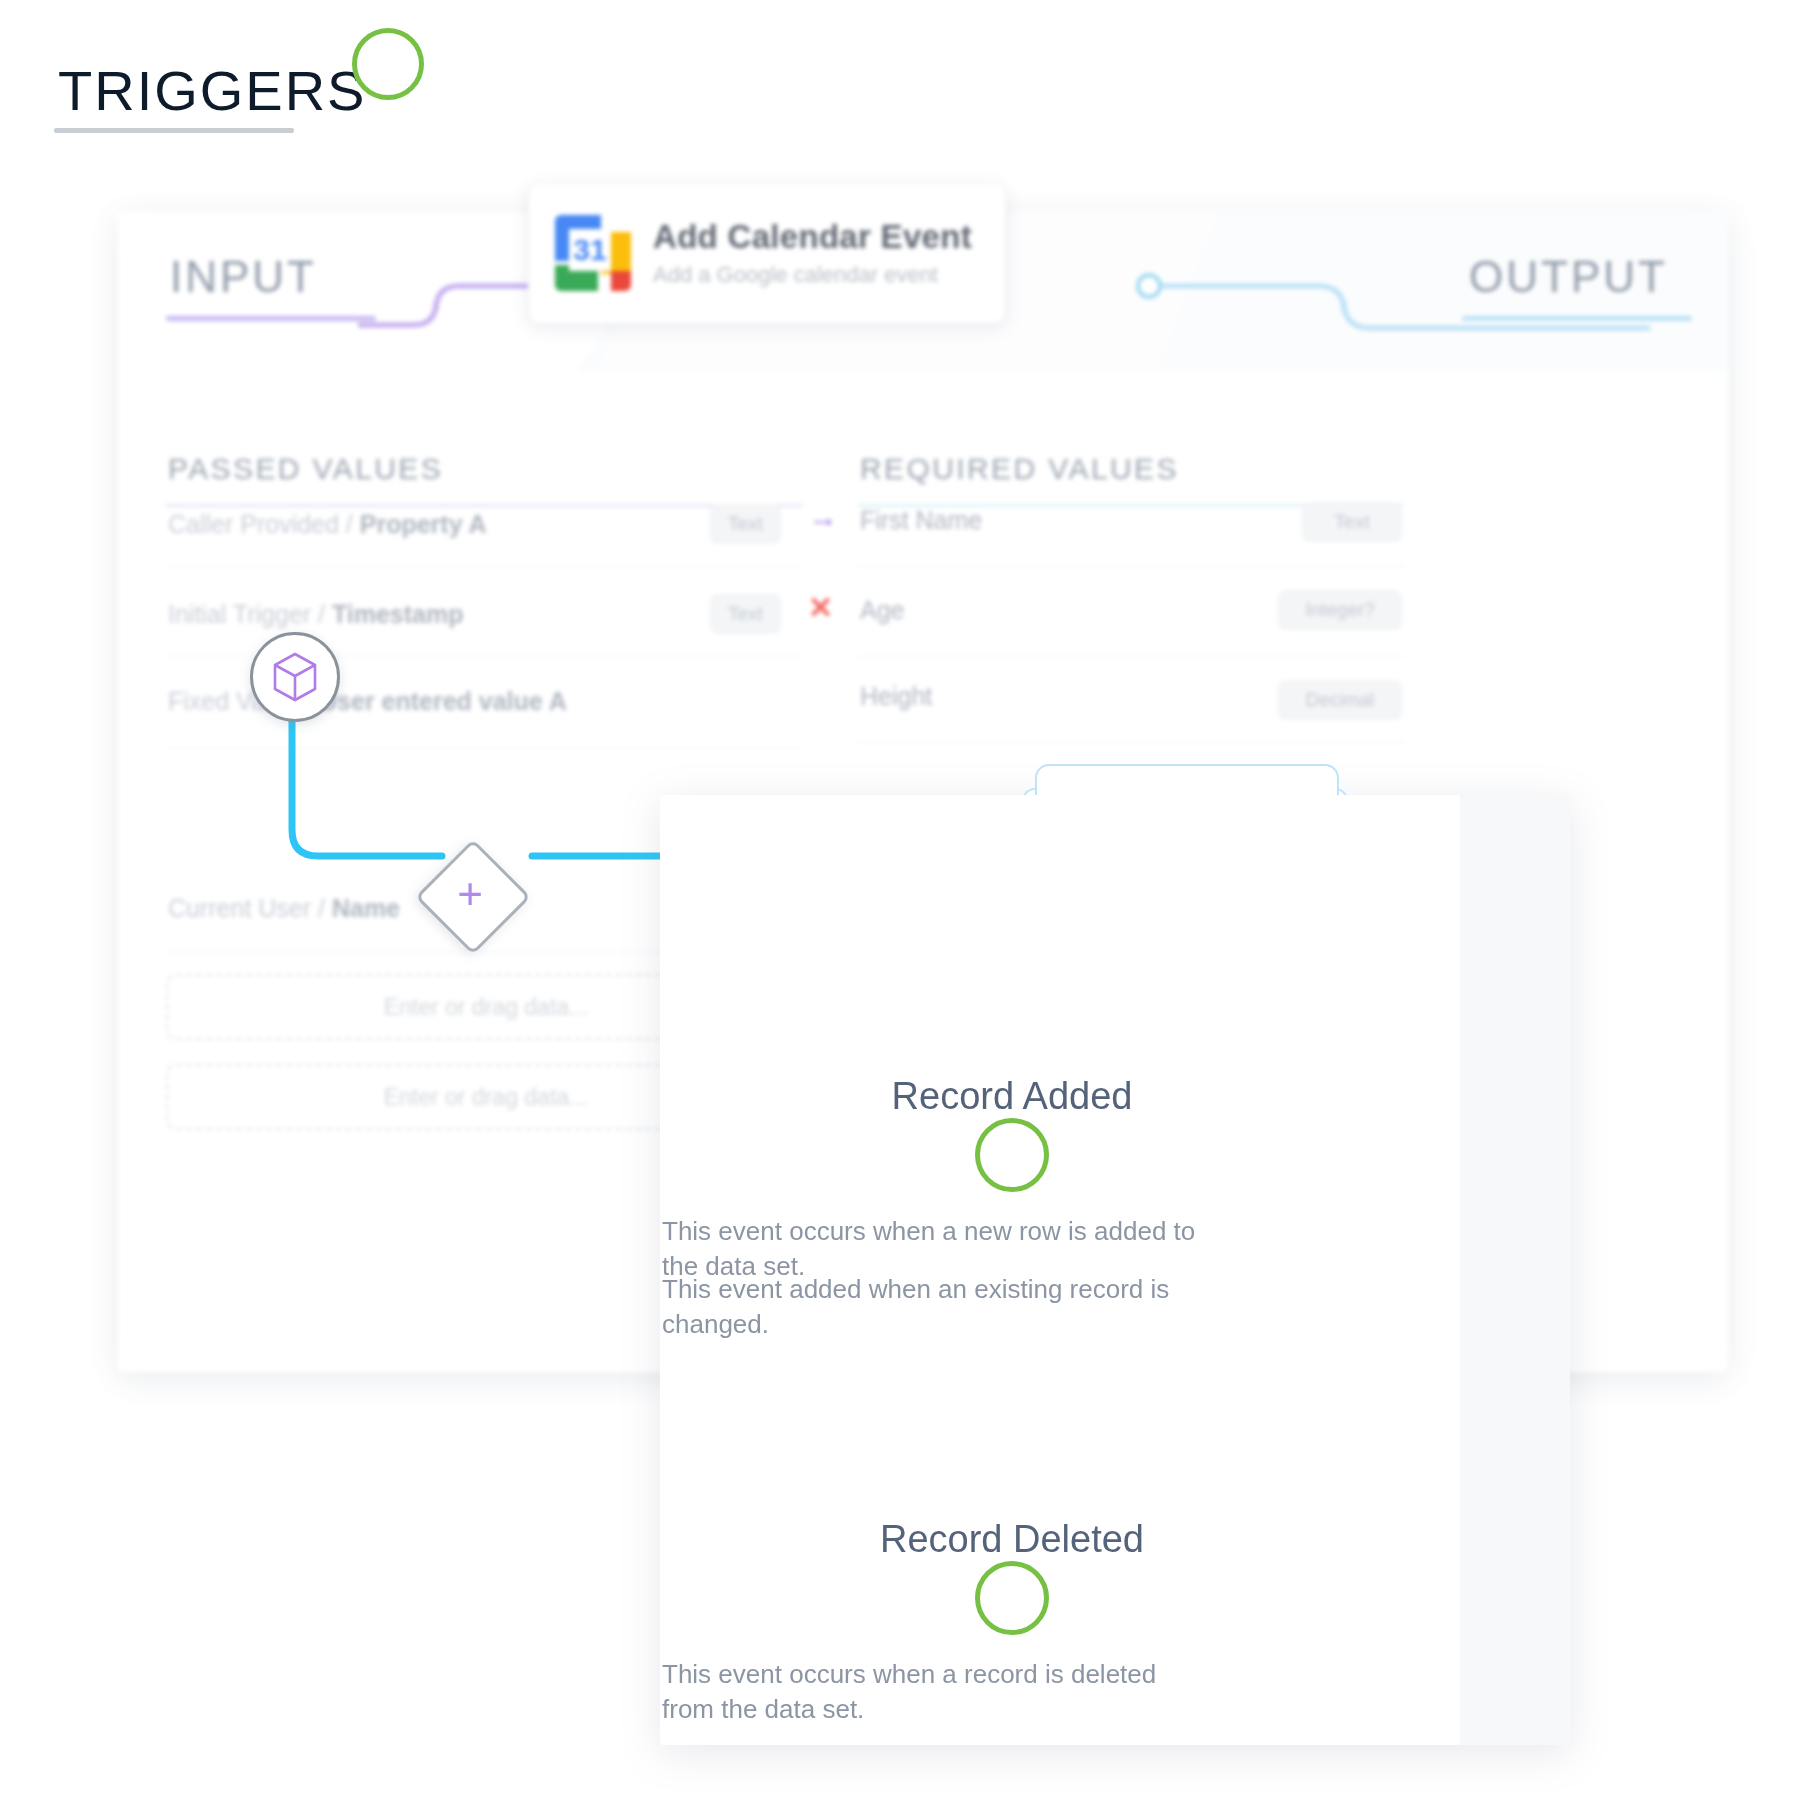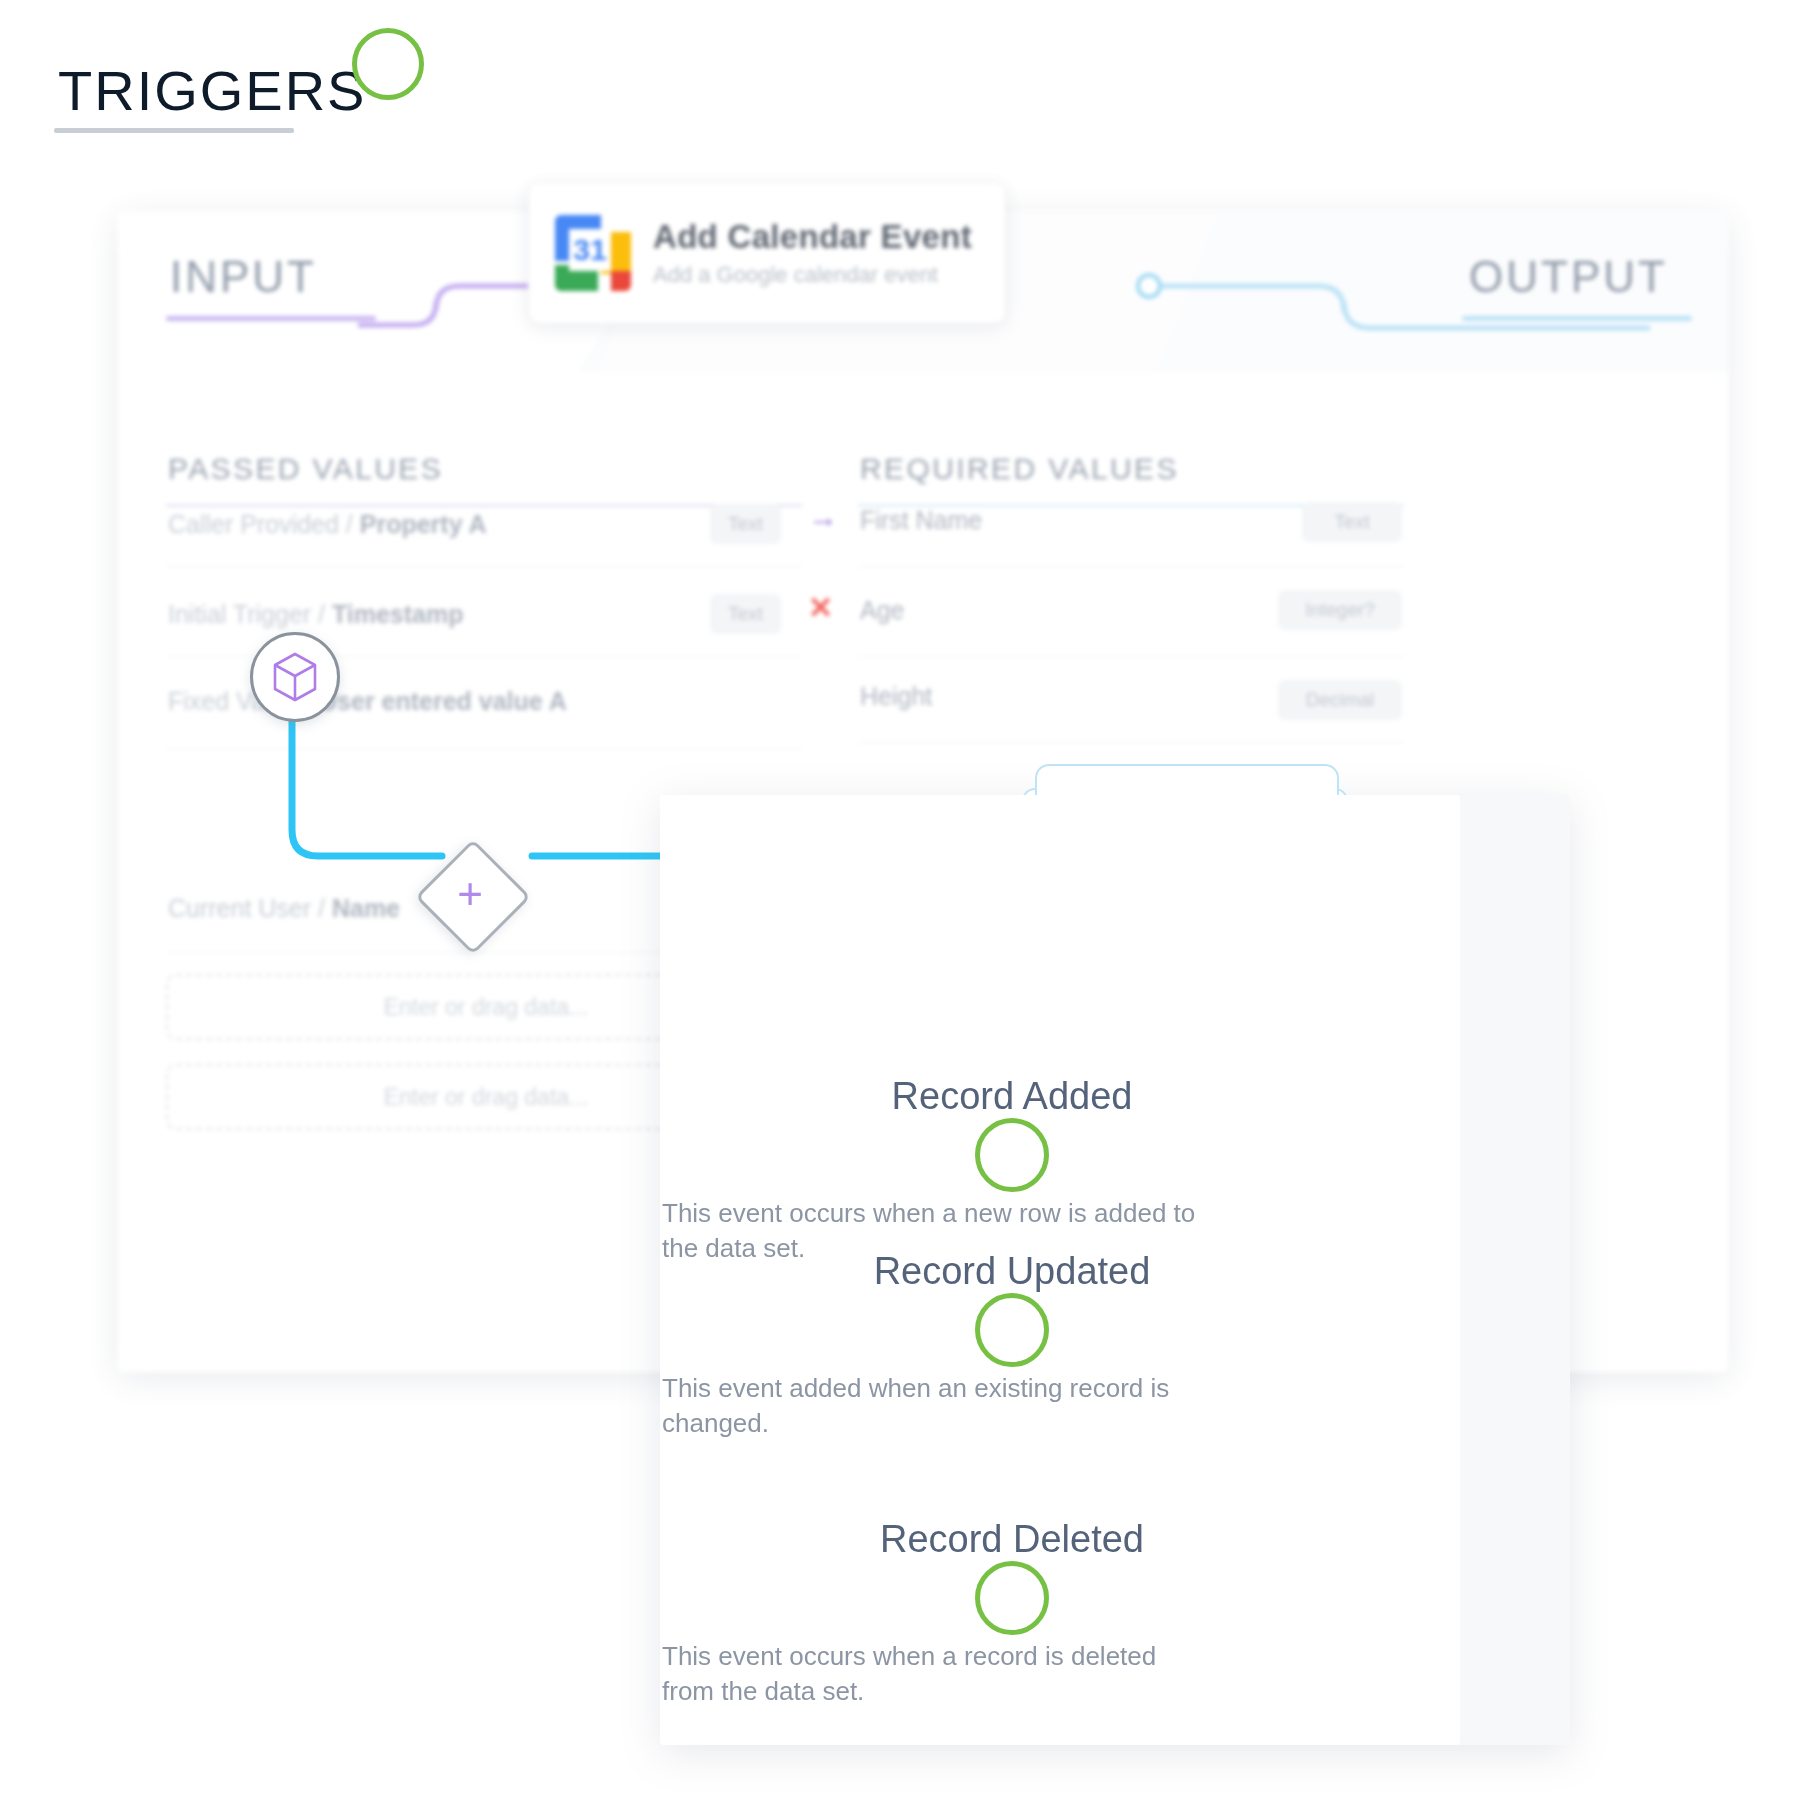--- a/index.html
+++ b/index.html
@@ -213,21 +213,21 @@
     font-size:38px;color:#54627a;font-weight:400;white-space:nowrap;
   }
   .trig-line{
     flex:1;height:2px;background:#d8dce1;margin-left:26px;margin-right:26px;
   }
   .trig-dot{
     flex:0 0 74px;width:74px;height:74px;border-radius:50%;
     background:#fff;border:5px solid #76c043;box-sizing:border-box;
   }
   .trig-desc{
-    margin-top:4px;
+    margin-top:22px;
     font-size:26px;line-height:1.33;color:#8b95a3;
     max-width:540px;
   }
 </style>
 </head>
 <body>
 
 <div id="bg-panel">
 
   <div class="hdr-band"></div>
@@ -370,25 +370,20 @@
 <div class="trig" style="top:1075px;">
   <div class="trig-head">
     <span class="trig-name">Record Added</span>
     <span class="trig-line"></span>
     <span class="trig-dot"></span>
   </div>
   <div class="trig-desc">This event occurs when a new row is added to the data set.</div>
 </div>
 
 <div class="trig" style="top:1250px;">
-  <div class="trig-head">
-    <span class="trig-name">Record Updated</span>
-    <span class="trig-line"></span>
-    <span class="trig-dot"></span>
-  </div>
   <div class="trig-desc">This event added when an existing record is changed.</div>
 </div>
 
 <div class="trig" style="top:1518px;">
   <div class="trig-head">
     <span class="trig-name">Record Deleted</span>
     <span class="trig-line"></span>
     <span class="trig-dot"></span>
   </div>
   <div class="trig-desc">This event occurs when a record is deleted from the data set.</div>

